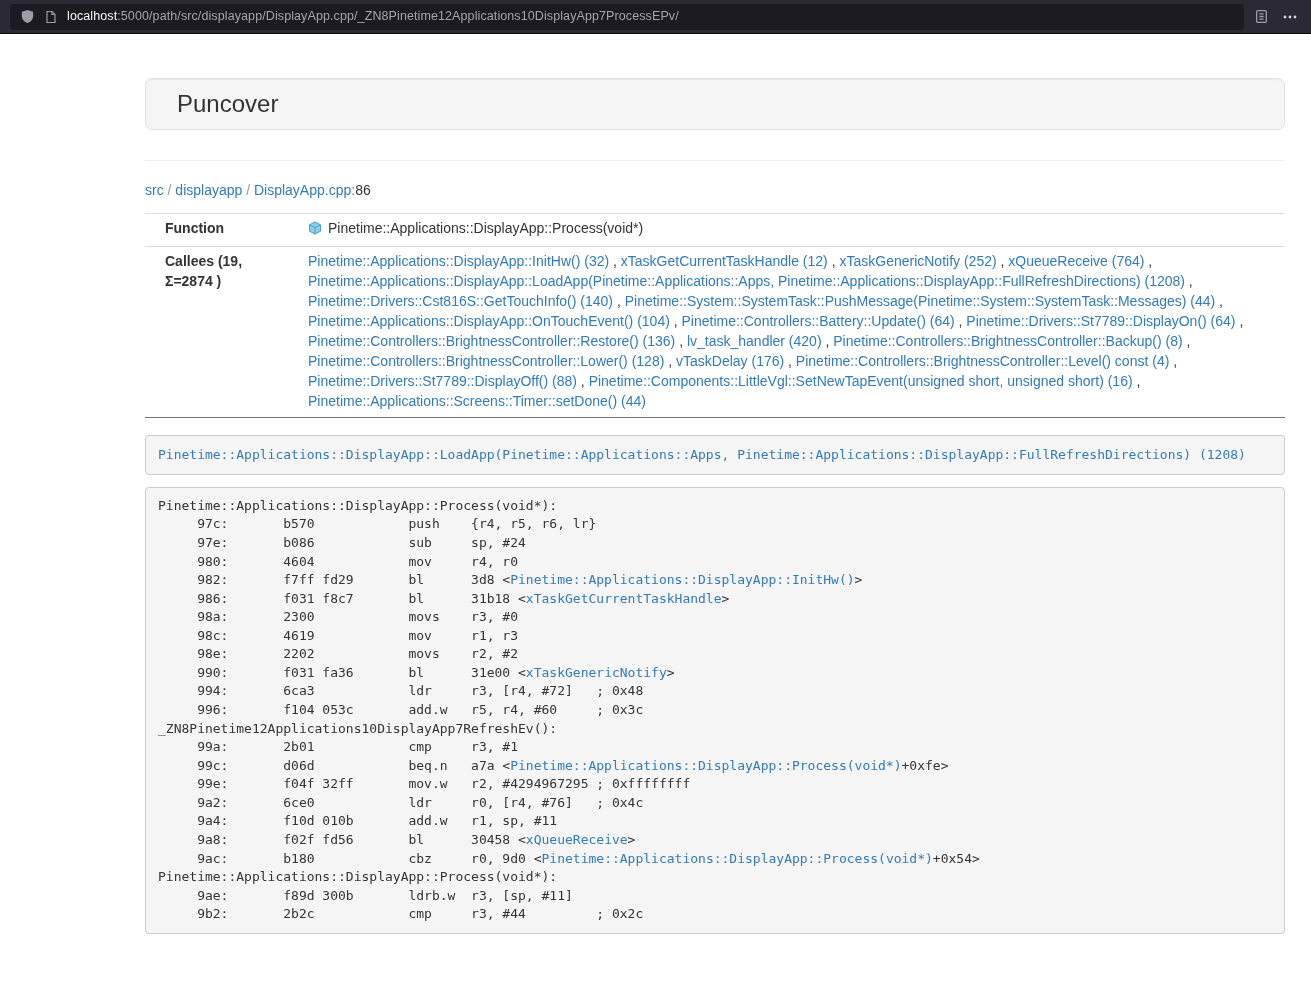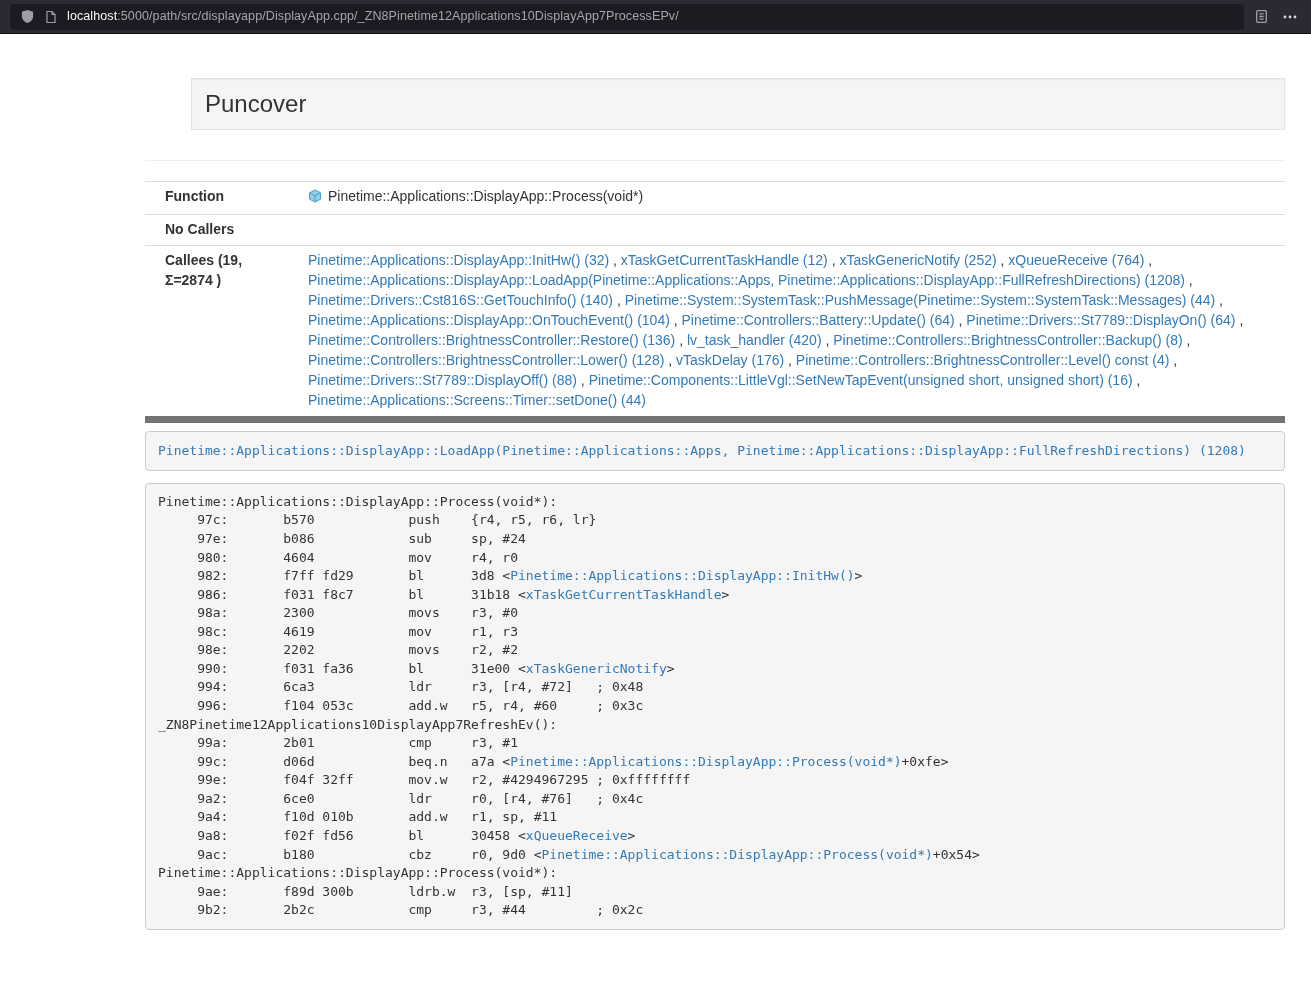--- a/index.html
+++ b/index.html
@@ -22,34 +22,33 @@
   .bar-icon { display: inline-flex; align-items: center; flex: 0 0 auto; }
   .urlbar .bar-icon { margin-right: 9px; }
   .toolbar-btn { margin-left: 7px; padding: 3px; border-radius: 3px; cursor: default; }
   .url-text { font-size: 12.5px; white-space: nowrap; overflow: hidden; letter-spacing: .1px; }
   .url-host { color: #f9f9fa; }
   .url-path { color: #a5a5ae; }
   
   .container { width: 1140px; margin-left: 145px; padding-top: 44px; }
   a { color: #337ab7; text-decoration: none; cursor: pointer; }
   .well {
-    background: #f5f5f5; border: 1px solid #e3e3e3; border-radius: 0;
-    padding: 11px 13px; margin-bottom: 30px;
+    background: #f5f5f5; border: 1px solid #e3e3e3; border-radius: 7px;
+    padding: 11px 31px; margin-bottom: 30px;
     box-shadow: inset 0 1px 1px rgba(0,0,0,.05);
-    margin-left: 46px;
   }
   .app-title { font-size: 24px; line-height: 28px; color: #333; }
   hr.sep { border: none; border-top: 1px solid #eee; margin: 0 0 20px 0; }
   .breadcrumb-bar { margin-bottom: 12px; }
   .bc-sep { color: #999; }
   .line-no { color: #333; }
   
   table.symbol-table {
-    width: 100%; border-collapse: collapse; margin-bottom: 8px;
-    border-bottom: 7px solid #737373;
+    width: 100%; border-collapse: collapse; margin-bottom: 17px;
+    border-bottom: 1px solid #737373;
   }
   table.symbol-table > tbody > tr > td {
     border-top: 1px solid #ddd; vertical-align: top; padding: 5px 8px;
   }
   td.label-col { width: 155px; font-weight: bold; padding-left: 20px !important; }
   td.nested-cell { padding: 0 !important; }
   table.inner { width: 100%; border-collapse: collapse; }
   table.inner th {
     text-align: left; font-weight: bold; padding: 6px 8px;
     border-bottom: 1px solid #ddd;
@@ -104,37 +103,34 @@
 </div>
 
 <div class="container">
 
   <div class="well">
     <span class="app-title">Puncover</span>
   </div>
 
   <hr class="sep">
 
+  <div class="breadcrumb-bar"><a href="#">src</a><span class="bc-sep"> / </span><a href="#">displayapp</a><span class="bc-sep"> / </span><a href="#">DisplayApp.cpp:</a><span class="line-no">86</span></div>
 
   <table class="symbol-table">
     <tbody>
       <tr>
         <td class="label-col">Function</td>
         <td>
           <span class="sym-icon">
             <svg width="14" height="14" viewBox="0 0 14 14">
                 <path d="M7 1l5.5 2.8v6.4L7 13 1.5 10.2V3.8z" fill="#8ed0ea" stroke="#4a9fc7" stroke-width="1"></path>
                 <path d="M1.5 3.8L7 6.6l5.5-2.8M7 6.6V13" fill="none" stroke="#4a9fc7" stroke-width="1"></path>
               </svg>
           </span><span>Pinetime::Applications::DisplayApp::Process(void*)</span>
         </td>
-      </tr>
-      <tr>
-        <td class="label-col">No Callers</td>
-        <td></td>
       </tr>
       <tr>
         <td class="label-col">Callees (19, Σ=2874 )</td>
         <td>
             <div><a href="#">Pinetime::Applications::DisplayApp::InitHw() (32)</a><span> , </span><a href="#">xTaskGetCurrentTaskHandle (12)</a><span> , </span><a href="#">xTaskGenericNotify (252)</a><span> , </span><a href="#">xQueueReceive (764)</a><span> , </span><a href="#">Pinetime::Applications::DisplayApp::LoadApp(Pinetime::Applications::Apps, Pinetime::Applications::DisplayApp::FullRefreshDirections) (1208)</a><span> , </span><a href="#">Pinetime::Drivers::Cst816S::GetTouchInfo() (140)</a><span> , </span><a href="#">Pinetime::System::SystemTask::PushMessage(Pinetime::System::SystemTask::Messages) (44)</a><span> , </span><a href="#">Pinetime::Applications::DisplayApp::OnTouchEvent() (104)</a><span> , </span><a href="#">Pinetime::Controllers::Battery::Update() (64)</a><span> , </span><a href="#">Pinetime::Drivers::St7789::DisplayOn() (64)</a><span> , </span><a href="#">Pinetime::Controllers::BrightnessController::Restore() (136)</a><span> , </span><a href="#">lv_task_handler (420)</a><span> , </span><a href="#">Pinetime::Controllers::BrightnessController::Backup() (8)</a><span> , </span><a href="#">Pinetime::Controllers::BrightnessController::Lower() (128)</a><span> , </span><a href="#">vTaskDelay (176)</a><span> , </span><a href="#">Pinetime::Controllers::BrightnessController::Level() const (4)</a><span> , </span><a href="#">Pinetime::Drivers::St7789::DisplayOff() (88)</a><span> , </span><a href="#">Pinetime::Components::LittleVgl::SetNewTapEvent(unsigned short, unsigned short) (16)</a><span> , </span><a href="#">Pinetime::Applications::Screens::Timer::setDone() (44)</a></div>
           </td>
       </tr>
     </tbody>
   </table>
 

